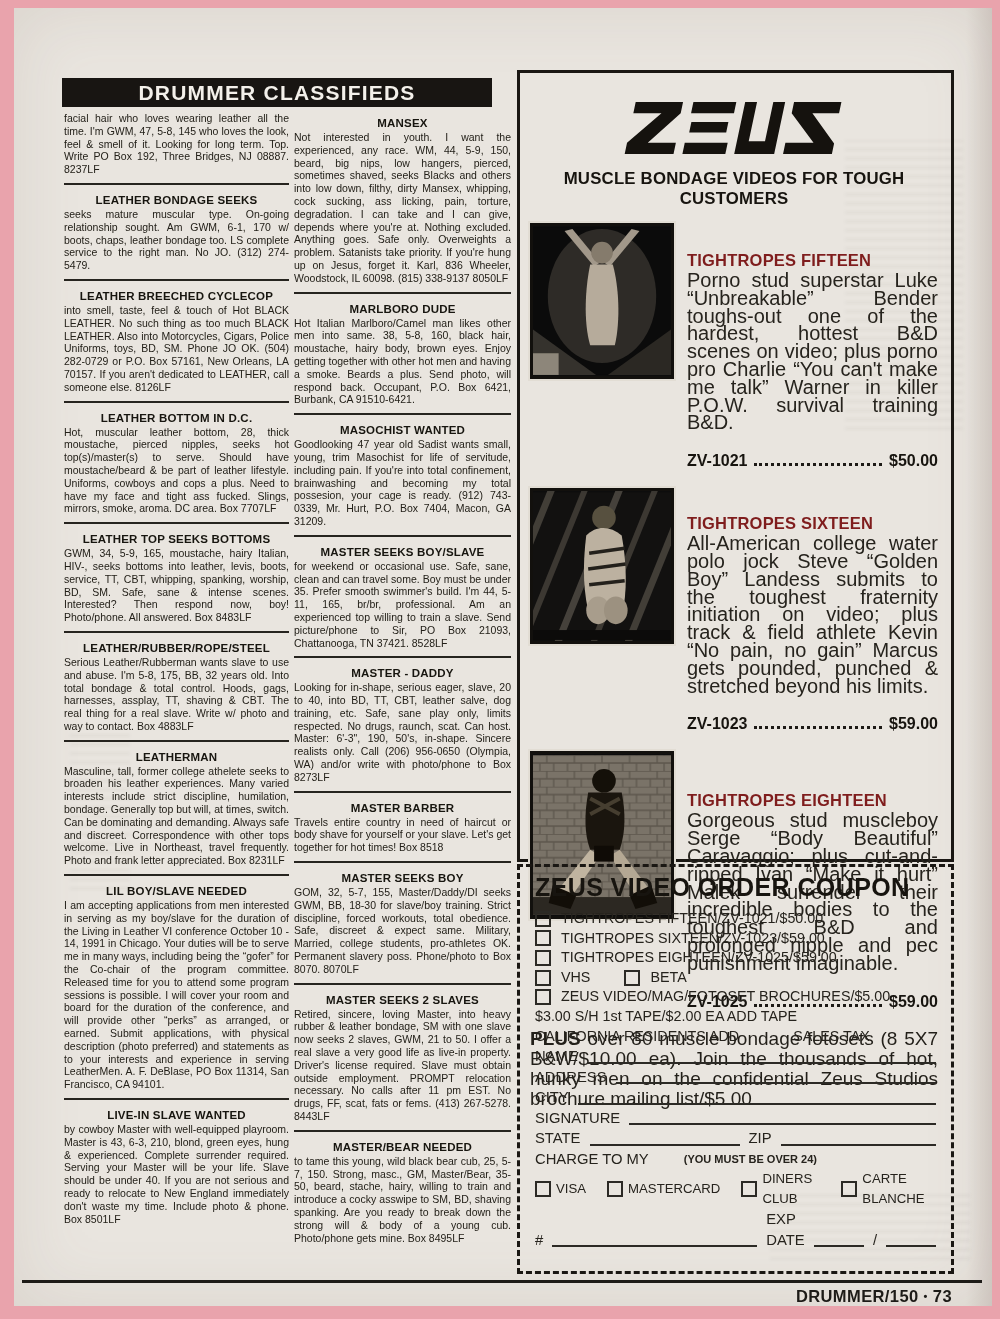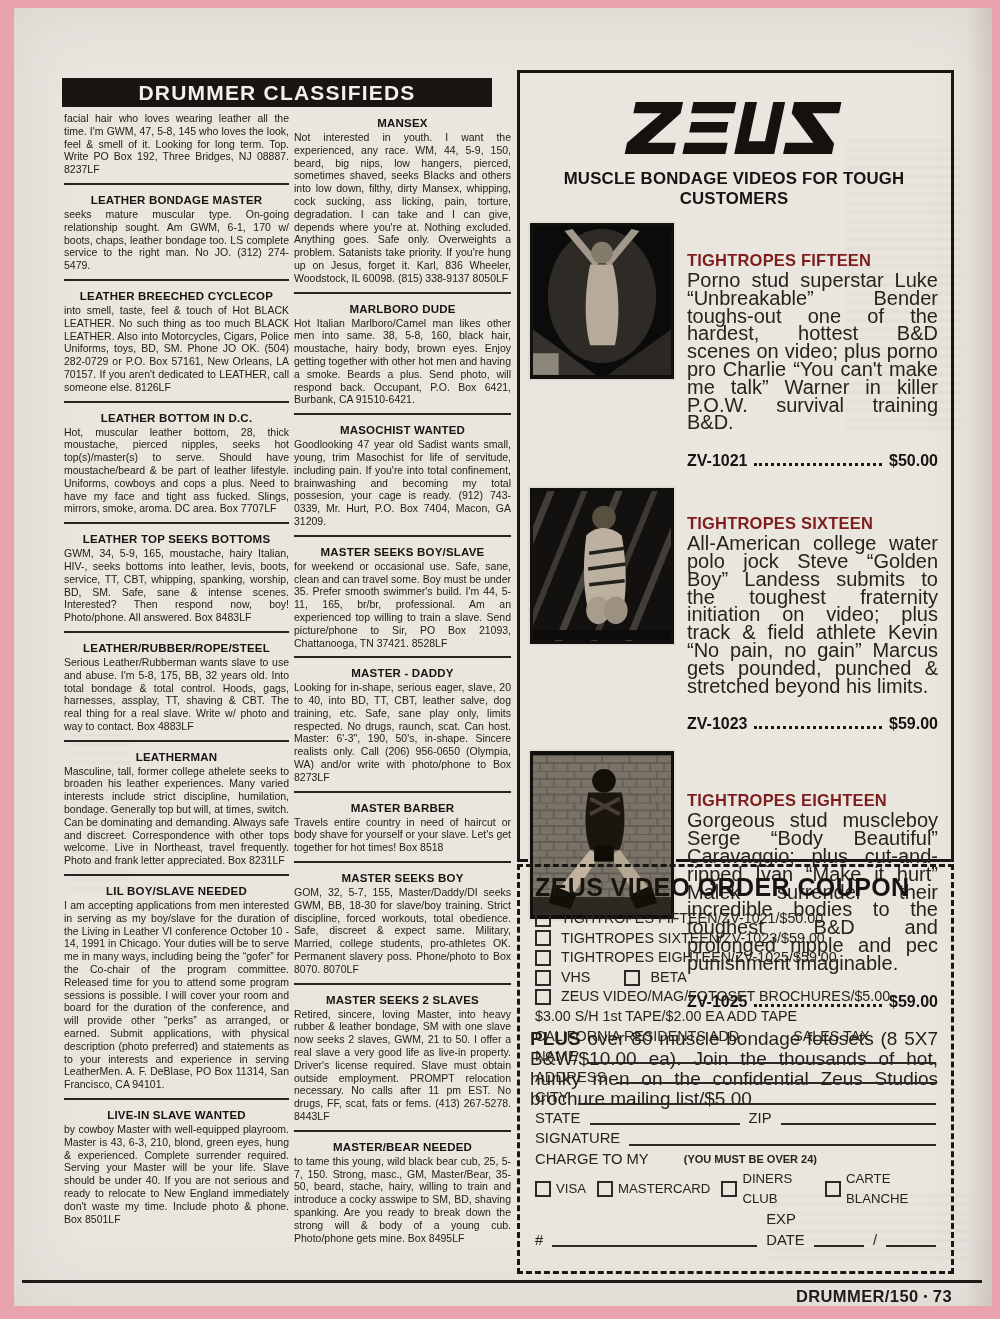--- a/index.html
+++ b/index.html
@@ -41,21 +41,21 @@
   .cb{width:12px;height:12px;border:2px solid #2c2a25;flex:none;background:transparent;}
   .format-row{display:flex;gap:34px;}
   .format-opt{display:flex;align-items:center;gap:10px;}
   .info-line{font-size:14.3px;line-height:19.6px;color:#26231d;}
   .tax-gap{display:inline-block;width:54px;}
   .void-line{font-weight:bold;font-size:15.6px;letter-spacing:.4px;line-height:21px;color:#17140f;}
   .field-row{display:flex;align-items:flex-end;gap:9px;font-size:14.8px;line-height:20.5px;color:#26231d;}
   .fline{flex:1;border-bottom:2px solid #2c2a25;height:2px;margin-bottom:3px;}
   .fline.w-state{flex:0 0 150px;} .fline.w-num{flex:0 0 205px;} .fline.w-exp{flex:0 0 50px;}
   .over21{font-size:11px;font-weight:bold;margin-left:26px;align-self:center;}
-  .cards-row{display:flex;gap:11px;align-items:center;font-size:13.2px;line-height:20px;color:#26231d;}
+  .cards-row{display:flex;gap:21px;align-items:center;font-size:13.2px;line-height:20px;color:#26231d;}
   .card-opt{display:flex;align-items:center;gap:5px;}
 
   .footer-rule{position:absolute;left:22px;top:1280px;width:960px;height:3px;background:#1d1b17;}
   .footer-text{position:absolute;right:48px;top:1287px;font-weight:bold;font-size:16.5px;letter-spacing:.4px;color:#1d1b17;}
   .fsep{font-size:11px;vertical-align:2px;margin:0 5px;}
 </style>
 </head>
 <body>
 
 <div id="page">
@@ -65,21 +65,21 @@
   <div class="ghost" style="left:770px;top:1190px;width:200px;height:70px;"></div>
   <div class="ghost" style="left:70px;top:730px;width:60px;height:160px;"></div>
 
   <div class="banner">DRUMMER CLASSIFIEDS</div>
 
   <div class="col col1">
     <article class="ad no-rule">
       <p class="ad-body">facial hair who loves wearing leather all the time. I'm GWM, 47, 5-8, 145 who loves the look, feel &amp; smell of it. Looking for long term. Top. Write PO Box 192, Three Bridges, NJ 08887. 8237LF</p>
     </article>
     <article class="ad">
-      <h3 class="ad-title">LEATHER BONDAGE MASTER</h3>
+      <h3 class="ad-title">LEATHER BONDAGE SEEKS</h3>
       <p class="ad-body">seeks mature muscular type. On-going relationship sought. Am GWM, 6-1, 170 w/ boots, chaps, leather bondage too. LS complete service to the right man. No JO. (312) 274-5479.</p>
     </article>
     <article class="ad">
       <h3 class="ad-title">LEATHER BREECHED CYCLECOP</h3>
       <p class="ad-body">into smell, taste, feel &amp; touch of Hot BLACK LEATHER. No such thing as too much BLACK LEATHER. Also into Motorcycles, Cigars, Police Uniforms, toys, BD, SM. Phone JO OK. (504) 282-0729 or P.O. Box 57161, New Orleans, LA 70157. If you aren't dedicated to LEATHER, call someone else. 8126LF</p>
     </article>
     <article class="ad">
       <h3 class="ad-title">LEATHER BOTTOM IN D.C.</h3>
       <p class="ad-body">Hot, muscular leather bottom, 28, thick moustache, pierced nipples, seeks hot top(s)/master(s) to serve. Should have moustache/beard &amp; be part of leather lifestyle. Uniforms, cowboys and cops a plus. Need to have my face and tight ass fucked. Slings, mirrors, smoke, aroma. DC area. Box 7707LF</p>
     </article>
@@ -286,27 +286,27 @@
     </div>
     <div class="field-row">
       <span>ADDRESS</span>
       <span class="fline"></span>
     </div>
     <div class="field-row">
       <span>CITY</span>
       <span class="fline"></span>
     </div>
     <div class="field-row">
+      <span>SIGNATURE</span>
+      <span class="fline"></span>
+    </div>
+    <div class="field-row">
       <span>STATE</span>
       <span class="fline w-state"></span>
       <span>ZIP</span>
-      <span class="fline"></span>
-    </div>
-    <div class="field-row">
-      <span>SIGNATURE</span>
       <span class="fline"></span>
     </div>
     <div class="field-row">
       <span>CHARGE TO MY</span>
       <span class="over21">(YOU MUST BE OVER 24)</span>
     </div>
     <div class="cards-row">
       <span class="card-opt">
         <span class="cb"></span>
         <span>VISA</span>

